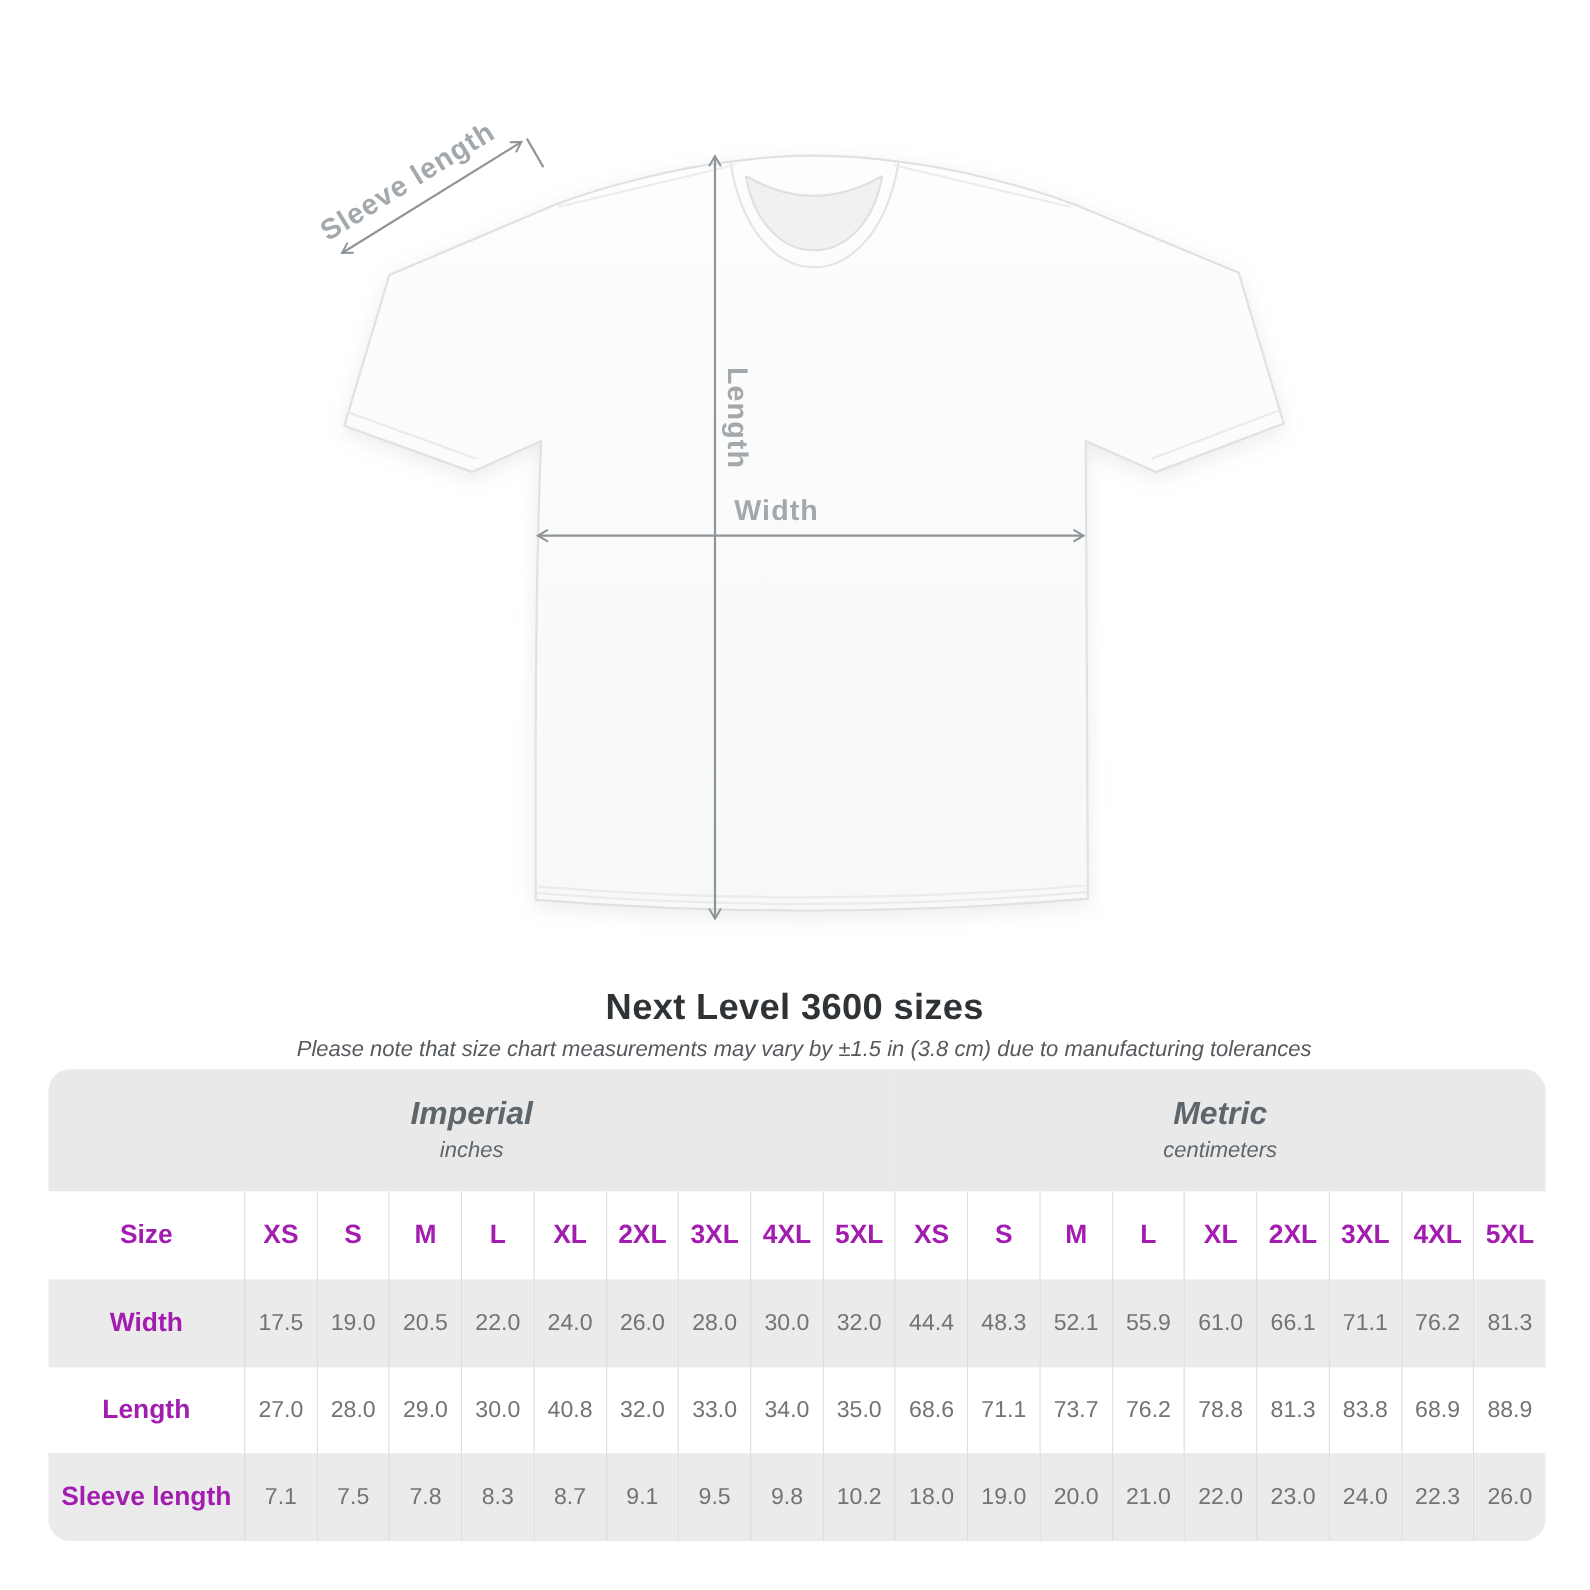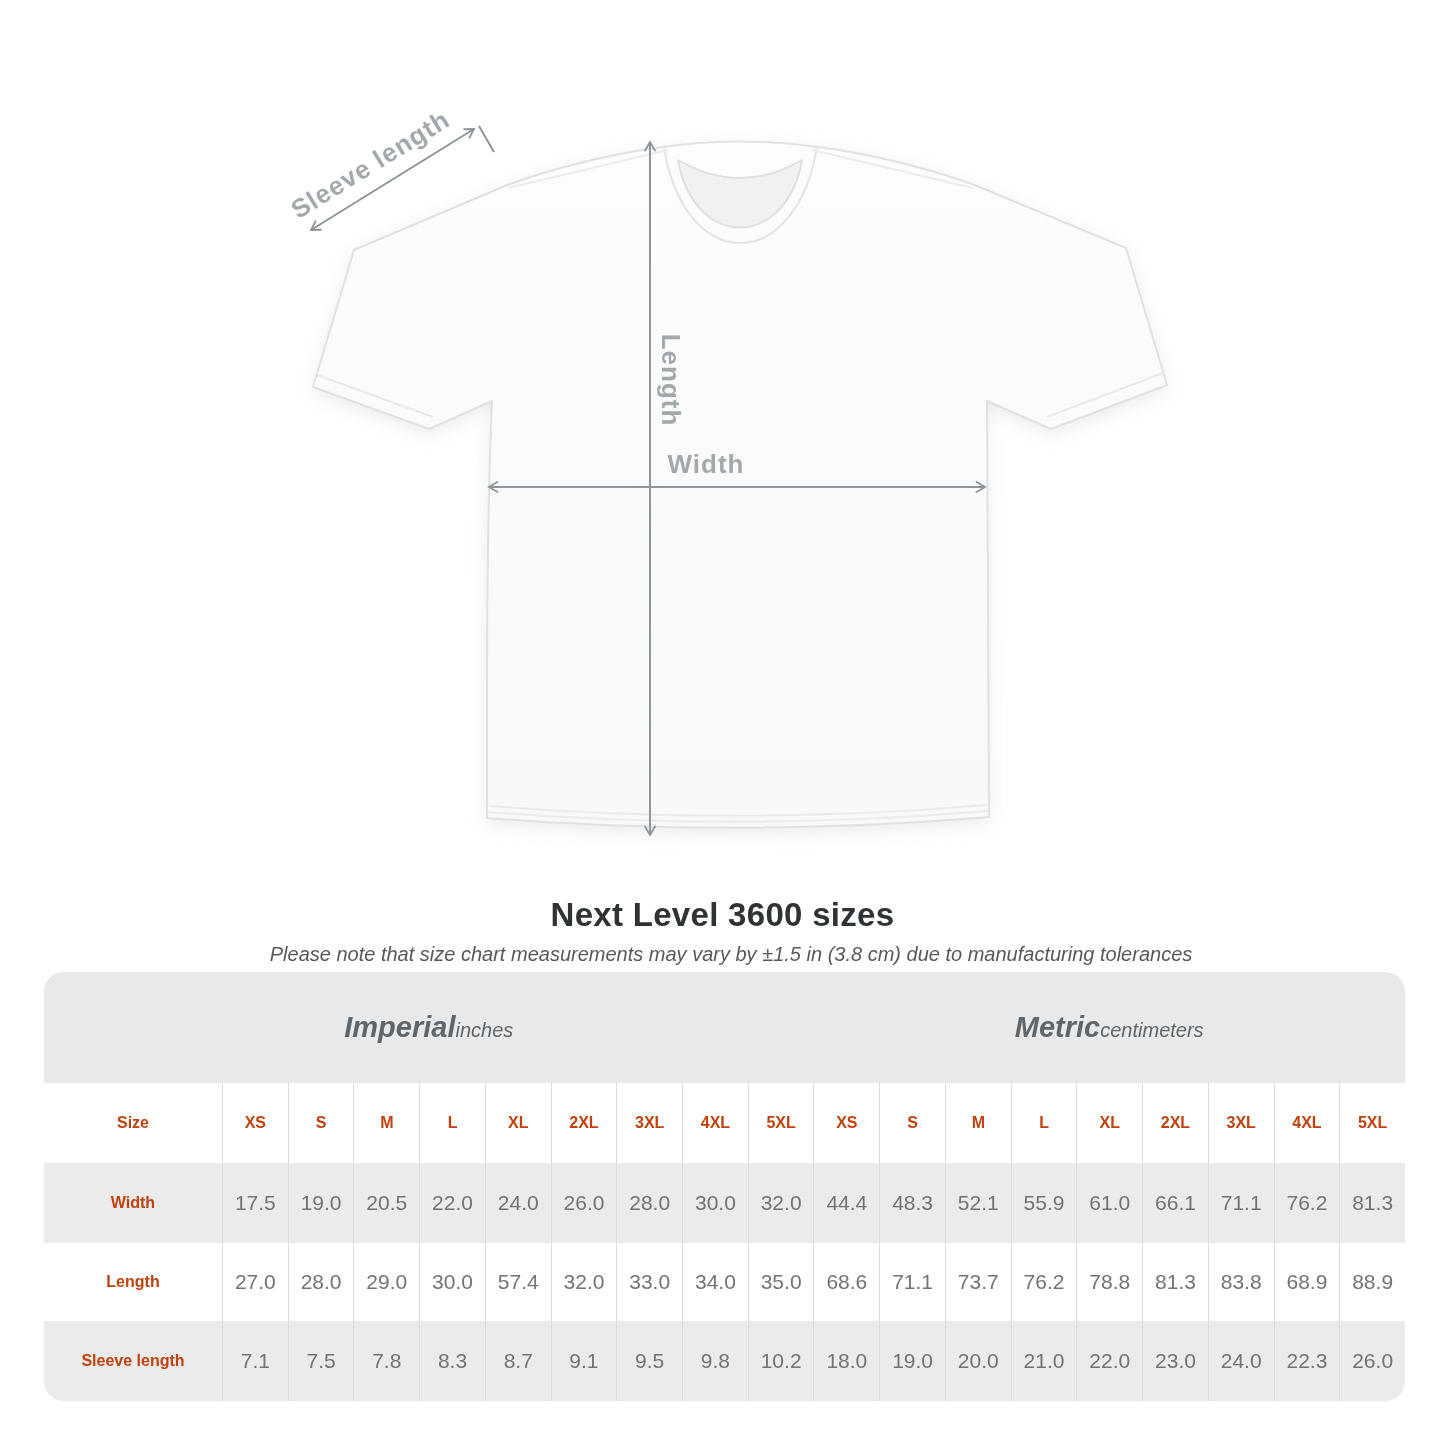--- a/index.html
+++ b/index.html
@@ -14,30 +14,30 @@
 
   
   .heading { position:absolute; left:0; top:896px; width:1445px; text-align:center; }
   .heading h1 { margin:0; font-size:33px; font-weight:bold; color:#2f3336; letter-spacing:0.3px; }
   .heading p  { margin:9px 0 0 0; font-size:20px; font-style:italic; color:#55595d;padding-left:17px; }
 
   
   .size-table { position:absolute; left:44px; top:972px; width:1361px;
                 display:grid; grid-template-columns:178px repeat(18, 1fr);
                 grid-template-rows:111px 80px 80px 78px 80px; }
-  .band { background:#e9e9ea; display:flex; flex-direction:row;
+  .band { background:#e9e9ea; display:flex; flex-direction:column;
           align-items:center; justify-content:center; }
   .band-imperial { grid-column:1 / span 10; grid-row:1; border-top-left-radius:20px; }
   .band-metric   { grid-column:11 / span 9; grid-row:1; border-top-right-radius:20px; }
   .g-title { font-size:29px; font-weight:bold; font-style:italic; color:#5f666b; }
   .g-sub   { font-size:20px; font-style:italic; color:#5f666b; margin-top:5px; }
 
   .cell { display:flex; align-items:center; justify-content:center; background:transparent; }
   .cell.sep { border-left:1px solid #dcdddf; }
-  .cell.head, .cell.rowlabel { font-weight:bold; font-size:16px; color:#c2410c; }
+  .cell.head, .cell.rowlabel { font-weight:bold; font-size:24px; color:#a21caf; }
   .cell.val { font-size:21px; color:#737373; }
   .cell.stripe { background:#ebebec; }
   .cell.br-bl { border-bottom-left-radius:20px; }
   .cell.br-br { border-bottom-right-radius:20px; }
 </style>
 </head>
 <body>
 
 <div class="canvas">
 
@@ -138,21 +138,21 @@
       <div class="cell val sep stripe">61.0</div>
       <div class="cell val sep stripe">66.1</div>
       <div class="cell val sep stripe">71.1</div>
       <div class="cell val sep stripe">76.2</div>
       <div class="cell val sep stripe">81.3</div>
       <div class="cell rowlabel">Length</div>
       <div class="cell val sep">27.0</div>
       <div class="cell val sep">28.0</div>
       <div class="cell val sep">29.0</div>
       <div class="cell val sep">30.0</div>
-      <div class="cell val sep">57.4</div>
+      <div class="cell val sep">40.8</div>
       <div class="cell val sep">32.0</div>
       <div class="cell val sep">33.0</div>
       <div class="cell val sep">34.0</div>
       <div class="cell val sep">35.0</div>
       <div class="cell val sep">68.6</div>
       <div class="cell val sep">71.1</div>
       <div class="cell val sep">73.7</div>
       <div class="cell val sep">76.2</div>
       <div class="cell val sep">78.8</div>
       <div class="cell val sep">81.3</div>

